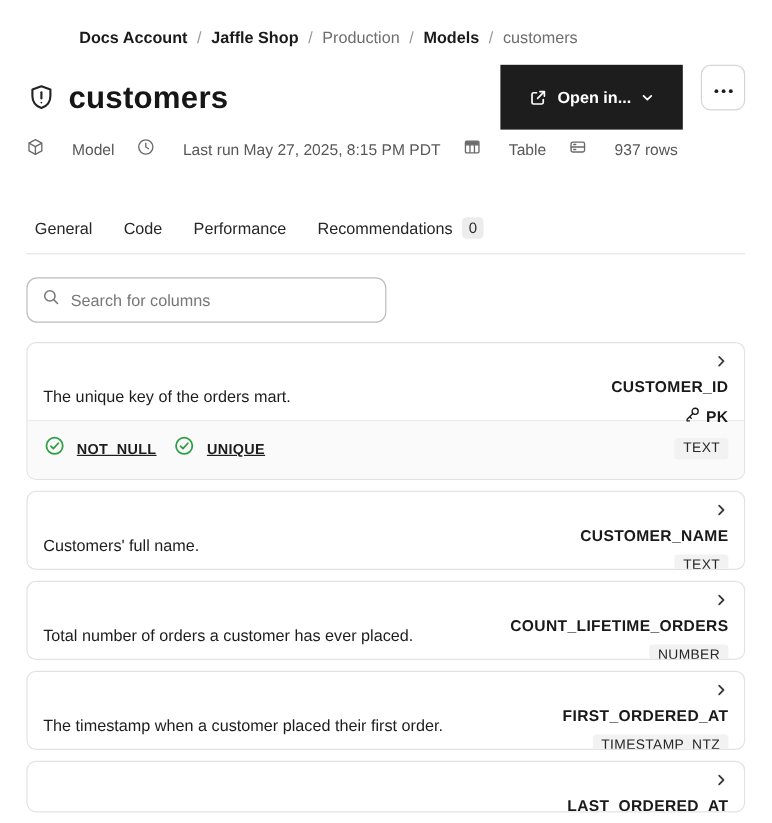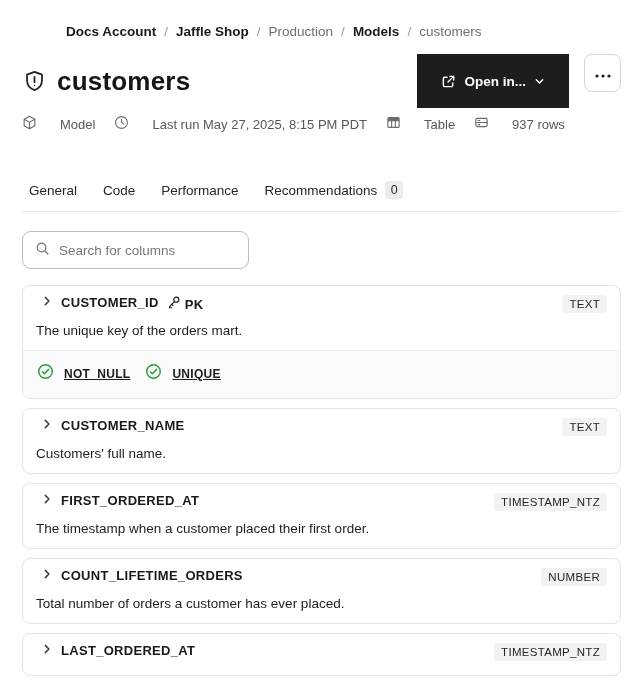--- a/index.html
+++ b/index.html
@@ -50,36 +50,36 @@
   }
   .tab.active { border-bottom-color: #4c4c4c; }
   .tab-badge {
     display: inline-block; min-width: 18px; height: 18px; line-height: 18px;
     background: #ececec; border-radius: 4px; text-align: center;
     font-size: 12.5px; color: #2a2a2a; margin-left: 8px; padding: 0 3px;
   }
 
   
   .search-box {
-    margin-top: 19px; width: 227px; height: 38px;
+    margin-top: 19px; width: 300px; height: 38px;
     border: 1px solid #bdbdbd; border-radius: 9px;
     display: flex; align-items: center; padding: 0 12px; gap: 9px; background: #fff;
   }
   .search-box svg { color: #7a7a7a; flex: 0 0 auto; }
   .search-box input {
     border: none; outline: none; flex: 1; font-size: 13.5px;
     font-family: "Liberation Sans", sans-serif; color: #1b1b1b; background: transparent;
   }
   .search-box input::placeholder { color: #767676; }
 
   
   .columns-list { margin-top: 16px; display: flex; flex-direction: column; gap: 9px; }
   .card { border: 1px solid #e3e3e3; border-radius: 8px; background: #fff; overflow: hidden; }
   .card-main { padding: 9px 13px 11px; }
-  .card-head { display: flex; align-items: flex-start; gap: 8px; padding-left: 5px; height: 21px; cursor: pointer; }
+  .card-head { display: flex; align-items: flex-end; gap: 8px; padding-left: 5px; height: 21px; cursor: pointer; flex-direction: column; }
   .chev { color: #3c3c3c; flex: 0 0 auto; display: flex; }
   .col-name { font-size: 13px; font-weight: 700; color: #191919; letter-spacing: 0.3px; }
   .pk-wrap { display: flex; align-items: center; gap: 4px; color: #191919; }
   .pk-label { font-size: 13px; font-weight: 700; letter-spacing: 0.3px; }
   .type-badge {
     margin-left: auto; background: #f2f2f2; color: #262626;
     font-size: 11.5px; padding: 3px 7px; border-radius: 3px; letter-spacing: 0.3px;
   }
   .col-desc { margin-top: 6px; font-size: 13.5px; color: #1d1d1d; line-height: 17px; }
   .tests { border-top: 1px solid #ececec; background: #fafafa; padding: 12px 14px 14px; display: flex; gap: 15px; }
@@ -295,54 +295,54 @@
   </div>
 
   <div class="card">
     <div class="card-main">
       <div class="card-head">
         <span class="chev">
           <svg width="12" height="12" viewBox="0 0 12 12" fill="none" stroke="currentColor" stroke-width="1.5" stroke-linecap="round" stroke-linejoin="round">
             <path d="M4.3 2.4L7.9 6l-3.6 3.6"></path>
           </svg>
         </span>
+        <span class="col-name">COUNT_LIFETIME_ORDERS</span>
+
+        <span class="type-badge">NUMBER</span>
+      </div>
+      <div class="col-desc">Total number of orders a customer has ever placed.</div>
+    </div>
+
+  </div>
+
+  <div class="card">
+    <div class="card-main">
+      <div class="card-head">
+        <span class="chev">
+          <svg width="12" height="12" viewBox="0 0 12 12" fill="none" stroke="currentColor" stroke-width="1.5" stroke-linecap="round" stroke-linejoin="round">
+            <path d="M4.3 2.4L7.9 6l-3.6 3.6"></path>
+          </svg>
+        </span>
         <span class="col-name">FIRST_ORDERED_AT</span>
 
         <span class="type-badge">TIMESTAMP_NTZ</span>
       </div>
       <div class="col-desc">The timestamp when a customer placed their first order.</div>
     </div>
 
   </div>
 
   <div class="card">
     <div class="card-main">
       <div class="card-head">
         <span class="chev">
           <svg width="12" height="12" viewBox="0 0 12 12" fill="none" stroke="currentColor" stroke-width="1.5" stroke-linecap="round" stroke-linejoin="round">
             <path d="M4.3 2.4L7.9 6l-3.6 3.6"></path>
           </svg>
         </span>
-        <span class="col-name">COUNT_LIFETIME_ORDERS</span>
-
-        <span class="type-badge">NUMBER</span>
-      </div>
-      <div class="col-desc">Total number of orders a customer has ever placed.</div>
-    </div>
-
-  </div>
-
-  <div class="card">
-    <div class="card-main">
-      <div class="card-head">
-        <span class="chev">
-          <svg width="12" height="12" viewBox="0 0 12 12" fill="none" stroke="currentColor" stroke-width="1.5" stroke-linecap="round" stroke-linejoin="round">
-            <path d="M4.3 2.4L7.9 6l-3.6 3.6"></path>
-          </svg>
-        </span>
         <span class="col-name">LAST_ORDERED_AT</span>
 
         <span class="type-badge">TIMESTAMP_NTZ</span>
       </div>
 
     </div>
 
   </div>
 </div>
 

